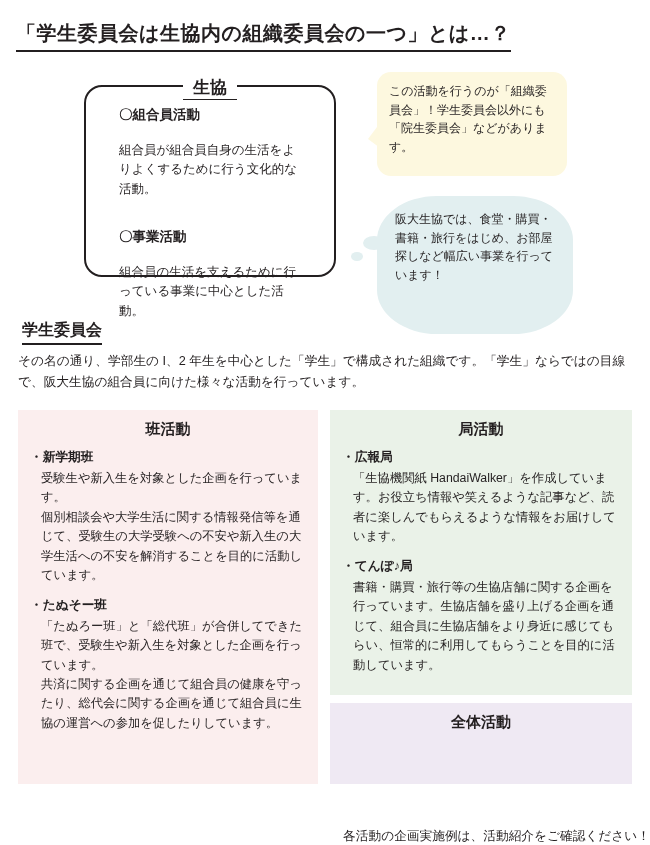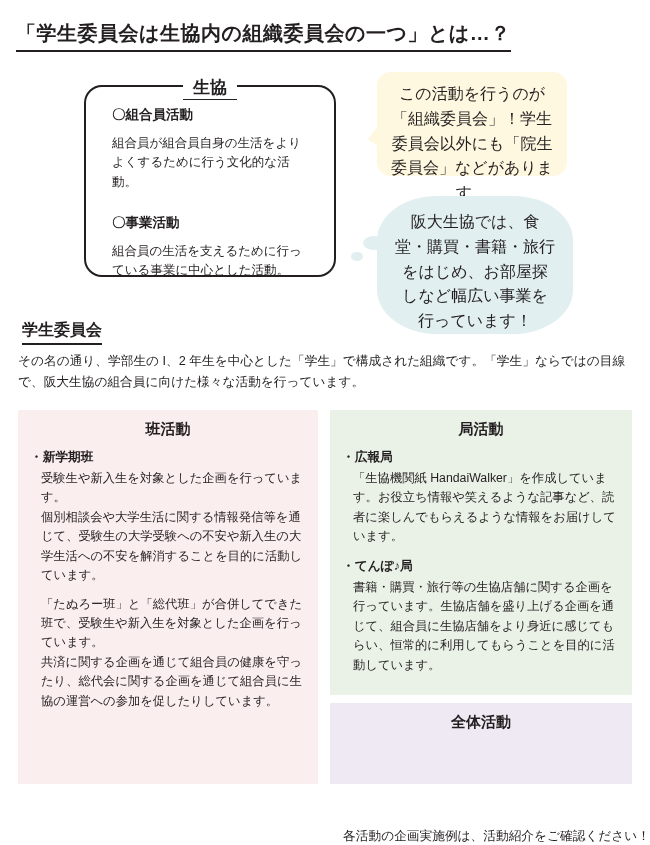--- a/index.html
+++ b/index.html
@@ -57,41 +57,40 @@
     font-size: 17px;
     font-weight: bold;
   }
   .seikyo-title span {
     background: #ffffff;
     padding: 0 10px;
     display: inline-block;
     border-bottom: 1.5px solid #231f20;
   }
   .seikyo-box p {
-    margin: 8px;
+    margin: 15px;
     font-size: 12.5px;
     line-height: 1.55;
   }
   .seikyo-box .head {
     font-weight: bold;
     font-size: 13.5px;
     margin-top: 2px;
   }
   .seikyo-box .gap {
     height: 11px;
   }
 
   
   .bubble {
     position: absolute;
     box-sizing: border-box;
-    font-size: 16px;
+    font-size: 12px;
     line-height: 1.55;
     padding: 10px 12px;
-    text-align: center;
   }
   .bubble-1 {
     left: 377px;
     top: 72px;
     width: 190px;
     height: 104px;
     background: #fdf8df;
     border-radius: 14px;
   }
   .bubble-1::after {
@@ -236,20 +235,21 @@
 
   <div class="section-title">学生委員会</div>
   <div class="lead">その名の通り、学部生の I、2 年生を中心とした「学生」で構成された組織です。「学生」ならではの目線で、阪大生協の組合員に向けた様々な活動を行っています。</div>
 
   <div class="panel panel-han">
     <h3>班活動</h3>
     <p class="item-head">・新学期班</p>
     <p class="indent">受験生や新入生を対象とした企画を行っています。</p>
     <p class="indent">個別相談会や大学生活に関する情報発信等を通じて、受験生の大学受験への不安や新入生の大学生活への不安を解消することを目的に活動しています。</p>
     <div class="spacer"></div>
+    <p class="item-head">・たぬそー班</p>
     <p class="indent">「たぬろー班」と「総代班」が合併してできた班で、受験生や新入生を対象とした企画を行っています。</p>
     <p class="indent">共済に関する企画を通じて組合員の健康を守ったり、総代会に関する企画を通じて組合員に生協の運営への参加を促したりしています。</p>
   </div>
 
   <div class="panel panel-kyoku">
     <h3>局活動</h3>
     <p class="item-head">・広報局</p>
     <p class="indent">「生協機関紙 HandaiWalker」を作成しています。お役立ち情報や笑えるような記事など、読者に楽しんでもらえるような情報をお届けしています。</p>
     <div class="spacer"></div>
     <p class="item-head">・てんぽ♪局</p>

